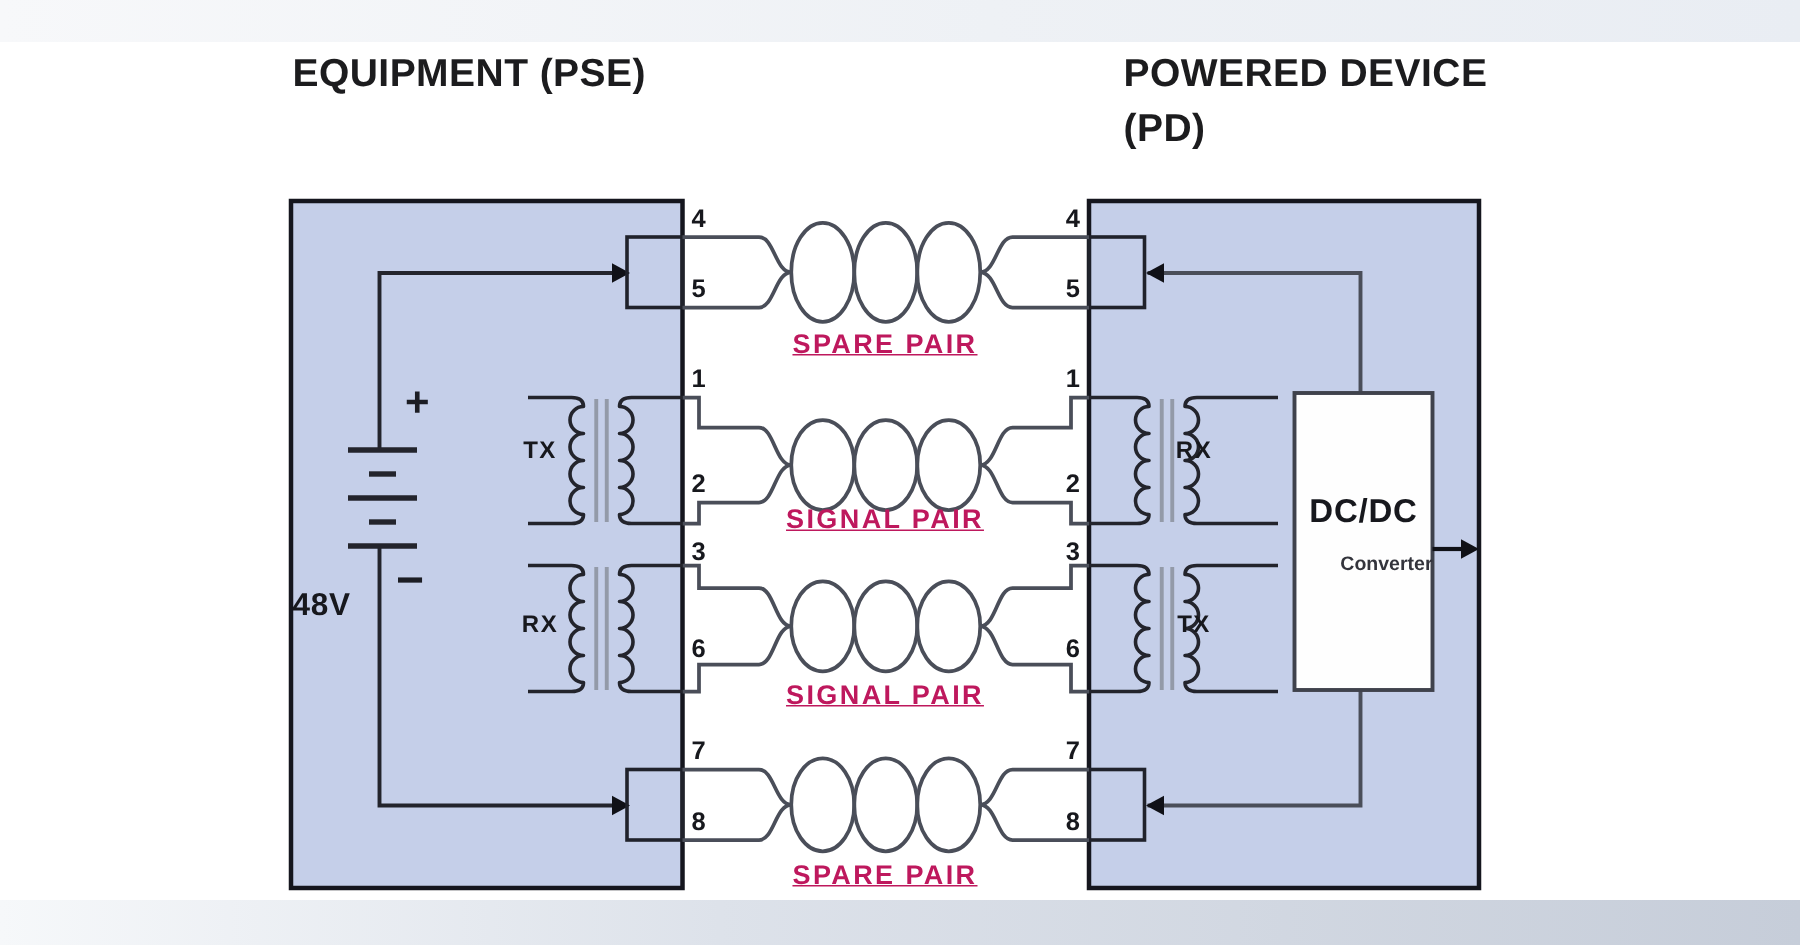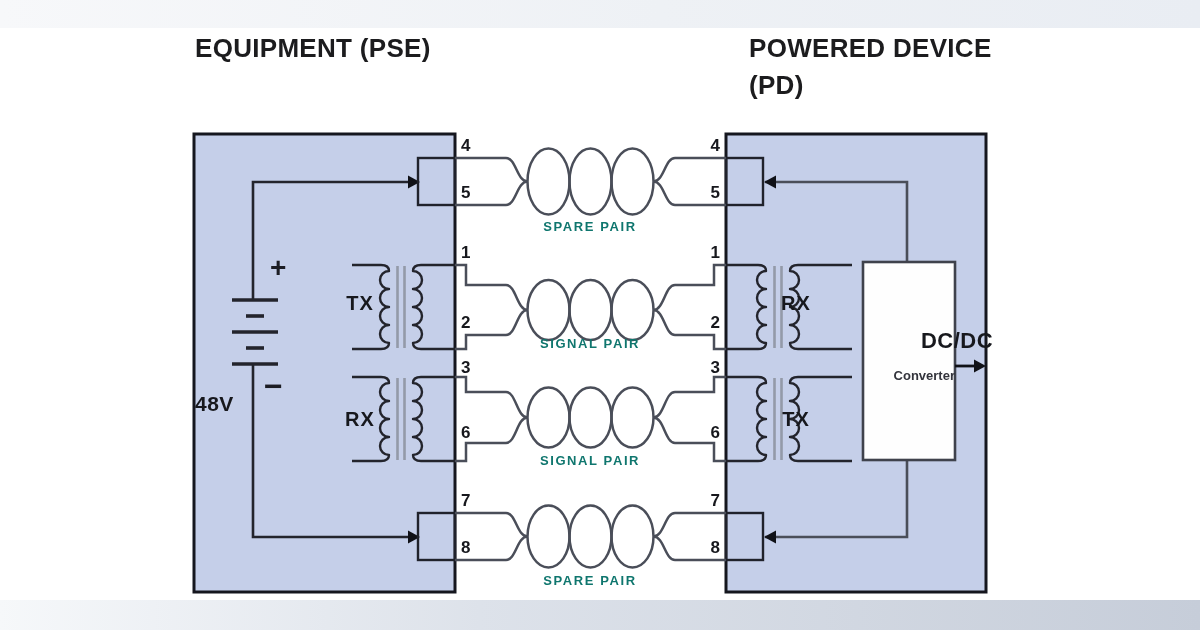--- a/index.html
+++ b/index.html
@@ -9,25 +9,25 @@
   }
   .band-top{position:absolute;left:0;top:0;width:1200px;height:28px;
     background:linear-gradient(to right,#f7f8fa,#eef1f5 55%,#e9edf3);}
   .band-bottom{position:absolute;left:0;top:600px;width:1200px;height:30px;
     background:linear-gradient(to right,#f6f8fa,#dde2ea 40%,#c6cdd9);}
   svg{position:absolute;left:0;top:0;}
   .lbl{position:absolute;font-weight:bold;color:#17181d;white-space:nowrap;}
   .title{font-size:26px;line-height:37px;letter-spacing:.3px;color:#1c1c1e;}
   .pin{font-size:17px;width:18px;}
   .pin-r{text-align:right;}
-  .pairlbl{font-size:13px;letter-spacing:1.6px;color:#0f766e;width:220px;text-align:center;}
-  .wind{font-size:20px;width:44px;text-align:center;letter-spacing:1px;}
+  .pairlbl{font-size:18px;letter-spacing:1.6px;color:#be185d;width:220px;text-align:center;text-decoration:underline;}
+  .wind{font-size:16px;width:44px;text-align:center;letter-spacing:1px;}
   .sign{font-size:28px;color:#1c1d24;}
   .v48{font-size:21px;letter-spacing:.5px;}
-  .dcdc1{font-size:22px;width:92px;text-align:center;letter-spacing:.5px;padding-left:48px;}
+  .dcdc1{font-size:22px;width:92px;text-align:center;letter-spacing:.5px;}
   .dcdc2{font-size:13px;width:92px;text-align:right;color:#33343c;}
 </style>
 </head>
 <body>
 
 <div class="canvas">
   <div class="band-top"></div>
   <div class="band-bottom"></div>
 
   <svg width="1200" height="630" viewBox="0 0 1200 630">

